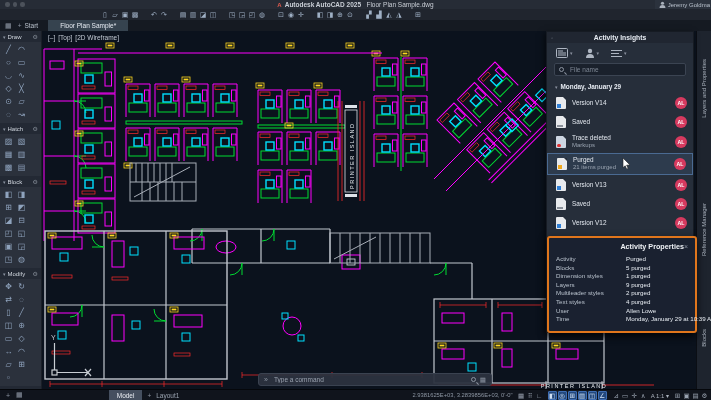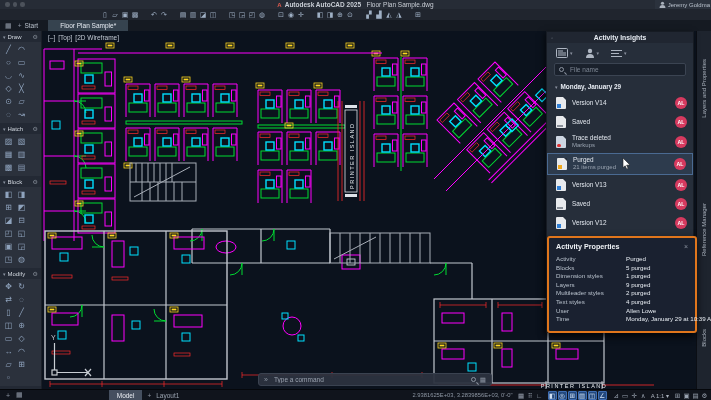--- a/index.html
+++ b/index.html
@@ -76,21 +76,21 @@
   .atxt{display:flex;flex-direction:column;line-height:1.25;flex:1;min-width:0;}
   .at{font-size:6.4px;color:#e2e7ee;white-space:nowrap;}
   .as{font-size:6px;color:#99a3b0;white-space:nowrap;}
   .as:empty{display:none;}
   .badge{width:12px;height:12px;border-radius:50%;background:#d63a5f;color:#fff;font-size:5.2px;font-weight:bold;display:flex;align-items:center;justify-content:center;flex:none;}
   #drag-dots{position:absolute;bottom:1px;left:0;right:0;text-align:center;font-size:6px;color:#7d8590;letter-spacing:1px;line-height:4px;}
   #cursor{position:absolute;left:74px;top:4px;z-index:5;}
 
   
   #popup{position:absolute;top:236px;left:547px;width:150px;height:97px;background:#1a2130;border:2.5px solid #E0761C;border-radius:3px;z-index:7;box-shadow:0 3px 8px rgba(0,0,0,.6);padding:4px 7px 0 7px;}
-  #popup-h{display:flex;align-items:center;justify-content:space-between;margin-bottom:4px;}
+  #popup-h{display:flex;align-items:center;justify-content:flex-end;margin-bottom:4px;}
   #popup-title{font-size:7.2px;font-weight:bold;color:#eef1f5;}
   #popup-close{font-size:7px;color:#8b93a0;}
   .prow{display:flex;font-size:6.2px;line-height:8.6px;}
   .pl{width:70px;color:#b9c2cd;flex:none;}
   .pv{color:#e6ebf1;white-space:nowrap;}
 
   
   #rstrip{position:absolute;top:31px;right:0;width:15px;height:358px;background:#1e242e;border-left:1px solid #0b0e14;z-index:3;}
   .vtab{writing-mode:vertical-rl;transform:rotate(180deg);font-size:6px;color:#aab2bd;position:absolute;left:4px;white-space:nowrap;}
   #vtab1{top:28px;}

